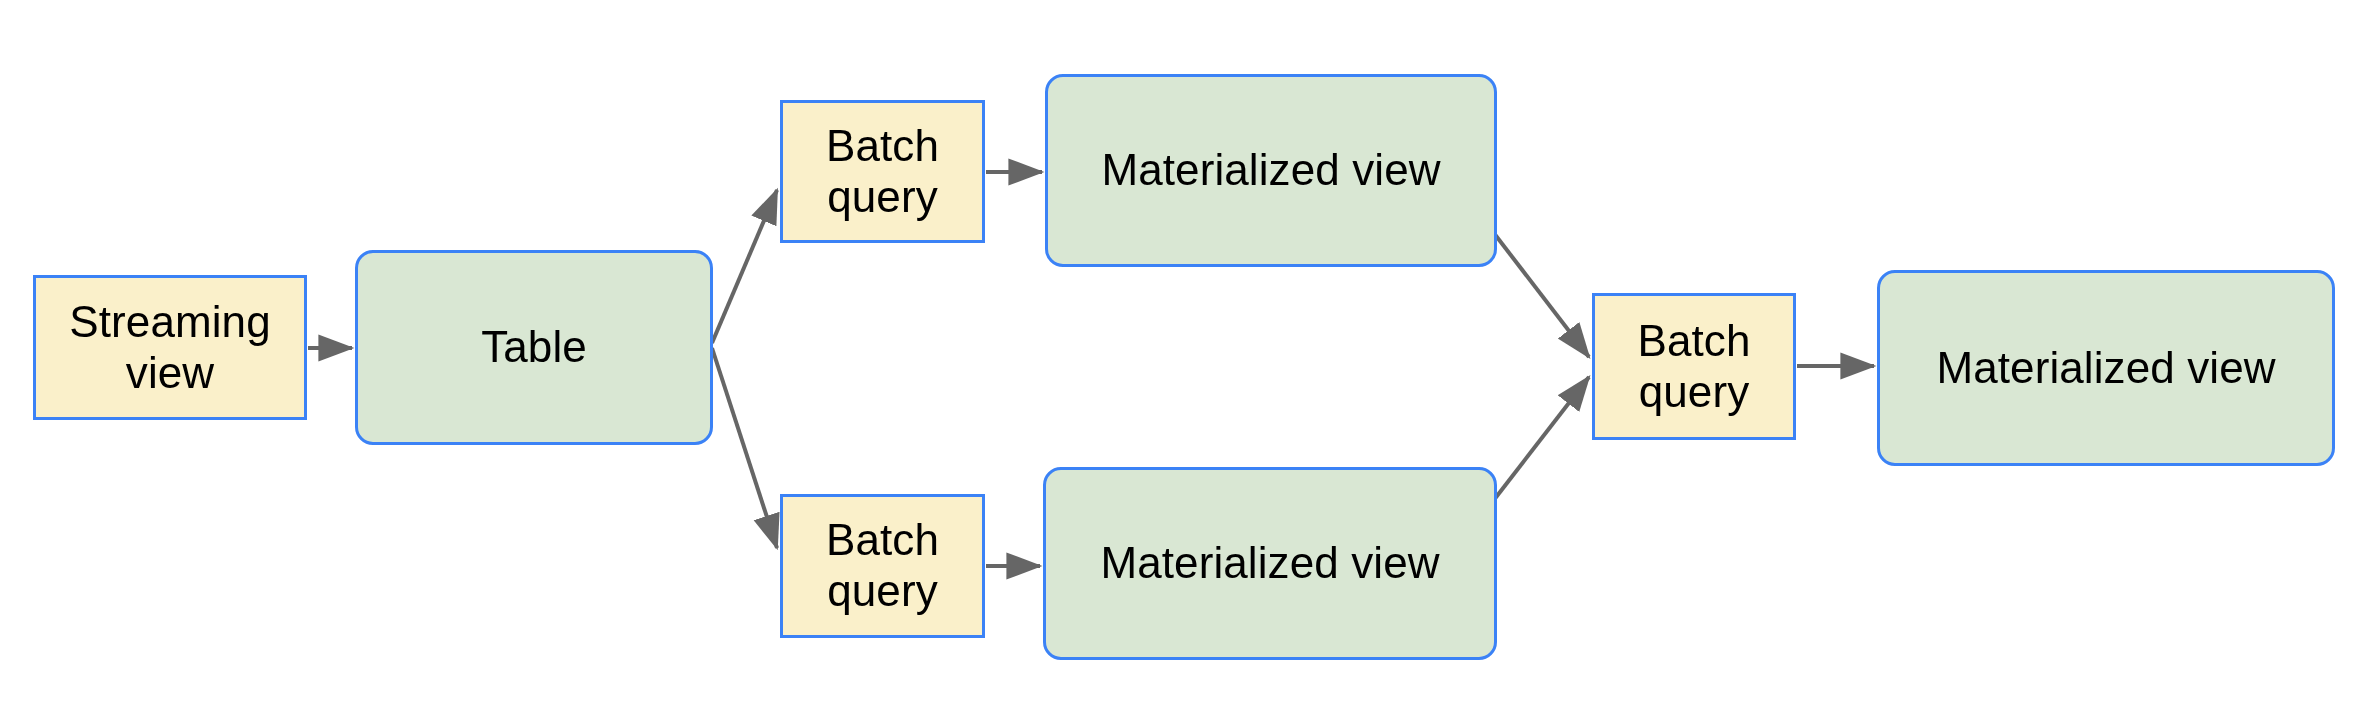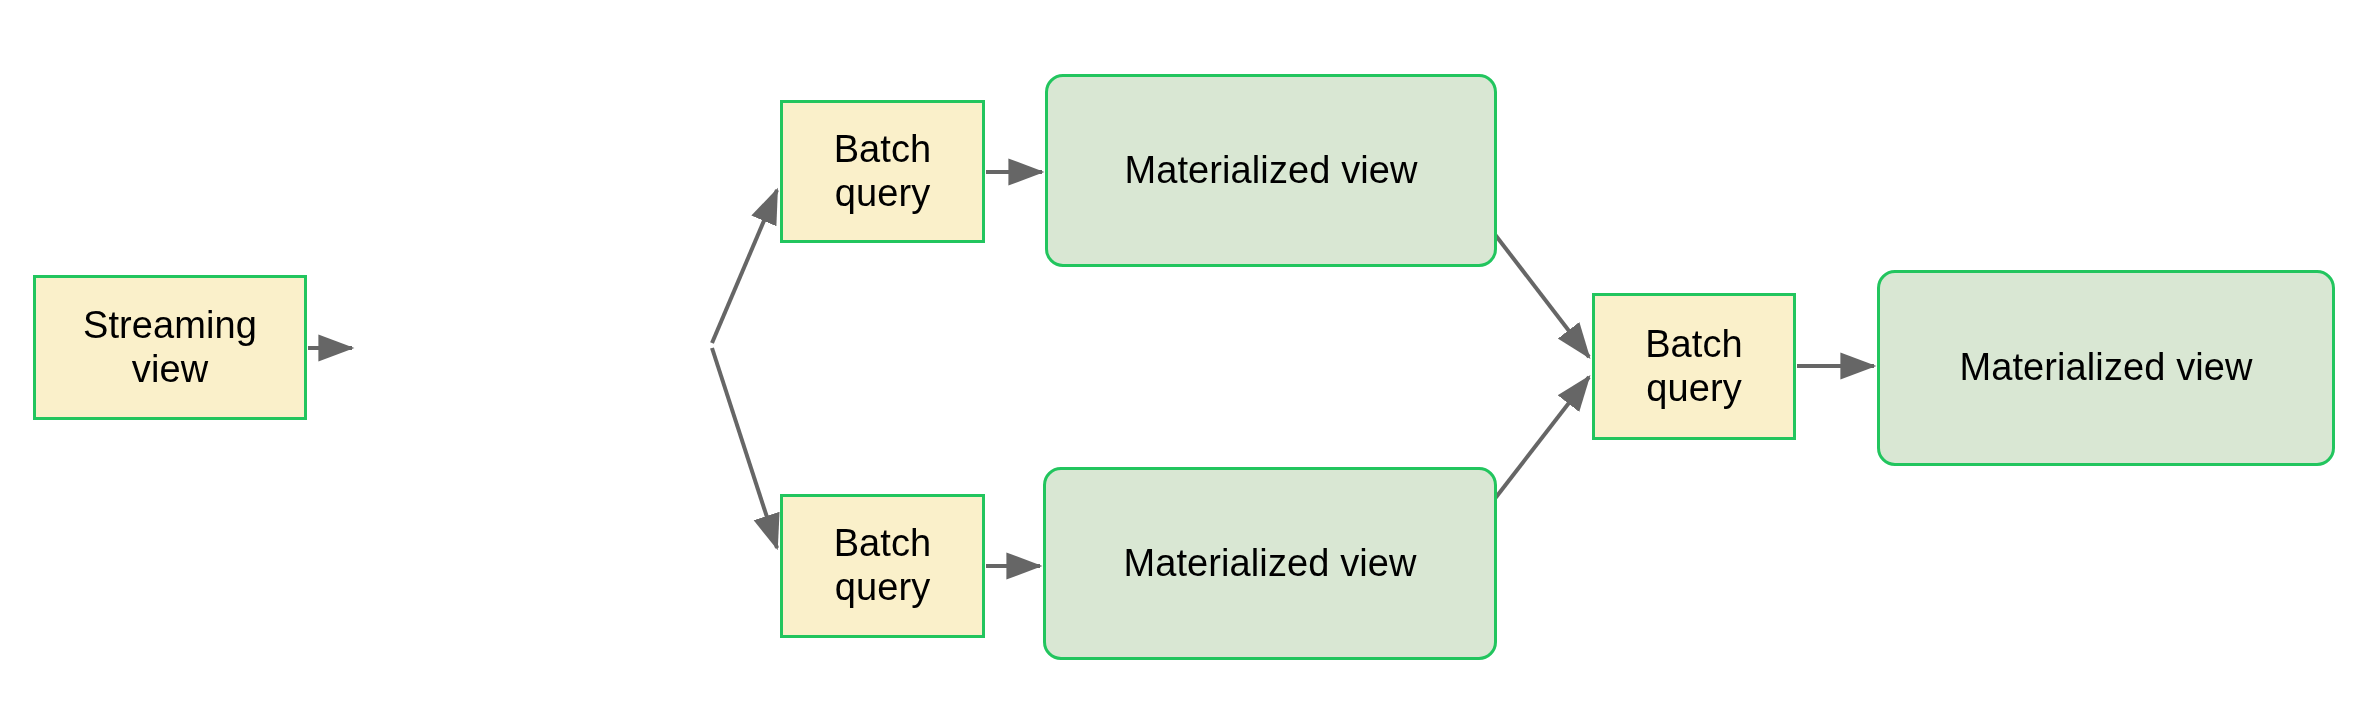--- a/index.html
+++ b/index.html
@@ -28,24 +28,24 @@
   }
   .node {
     position: absolute;
     box-sizing: border-box;
     display: flex;
     align-items: center;
     justify-content: center;
     text-align: center;
     color: #000000;
     font-family: "Liberation Sans", sans-serif;
-    font-size: 38px;
+    font-size: 44px;
     line-height: 1.15;
     letter-spacing: 0.1px;
-    border: 3px solid #22c55e;
+    border: 3px solid #3b82f6;
     z-index: 2;
   }
   .node-label {
     display: block;
     white-space: pre-line;
   }
   .node.query {
     background: #faf0ca;
     border-radius: 0px;
   }
@@ -91,20 +91,23 @@
     <line x1="1490" y1="505" x2="1589" y2="377" stroke="#666666" stroke-width="4" marker-end="url(#arrow)"></line>
 
     <line x1="1797" y1="366" x2="1874" y2="366" stroke="#666666" stroke-width="4" marker-end="url(#arrow)"></line>
   </svg>
 
   <div class="node query" id="node-streaming-query">
     <span class="node-label">Streaming
 view</span>
   </div>
 
+  <div class="node store" id="node-table">
+    <span class="node-label">Table</span>
+  </div>
 
   <div class="node query" id="node-batch-query-top">
     <span class="node-label">Batch
 query</span>
   </div>
 
   <div class="node store" id="node-mv-top">
     <span class="node-label">Materialized view</span>
   </div>
 

